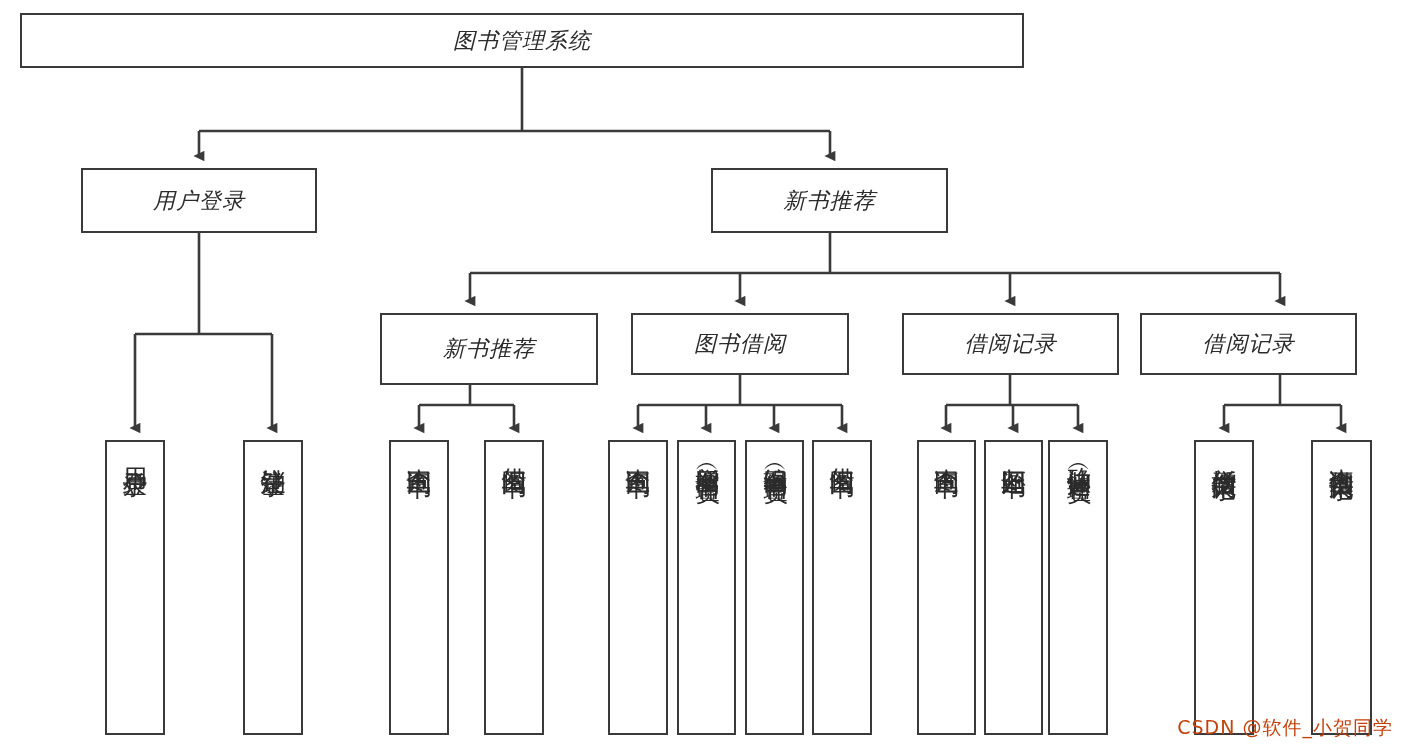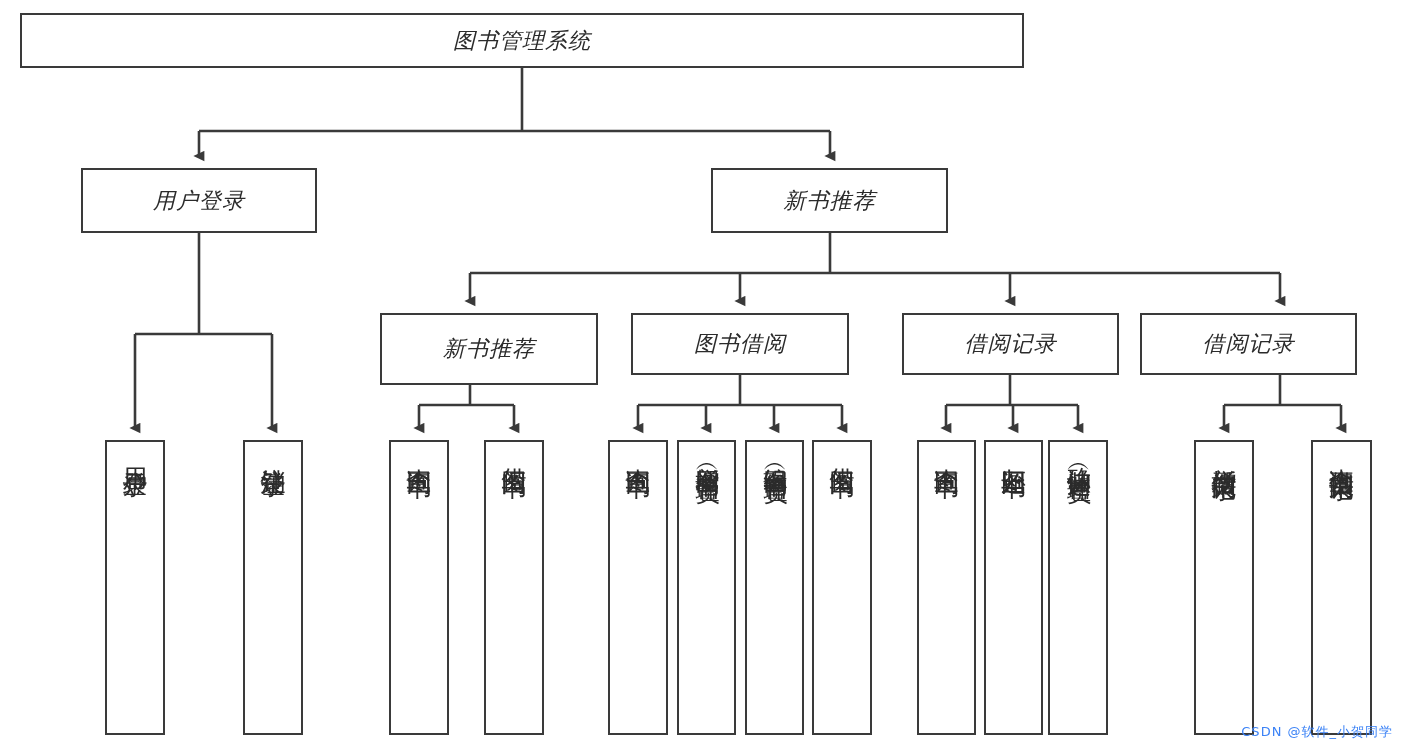--- a/index.html
+++ b/index.html
@@ -49,22 +49,22 @@
     font-size: 25px;
     line-height: 1.08;
     letter-spacing: 2px;
     white-space: nowrap;
     color: #2b2b2b;
   }
   #watermark {
     position: absolute;
     right: 12px;
     bottom: 6px;
-    font-size: 13px;
-    color: #3b82f6;
+    font-size: 19px;
+    color: #c2410c;
     letter-spacing: 1px;
     white-space: nowrap;
   }
 </style>
 </head>
 <body>
 
 <div id="canvas">
 
   <svg id="wires" viewBox="0 0 1405 747">

